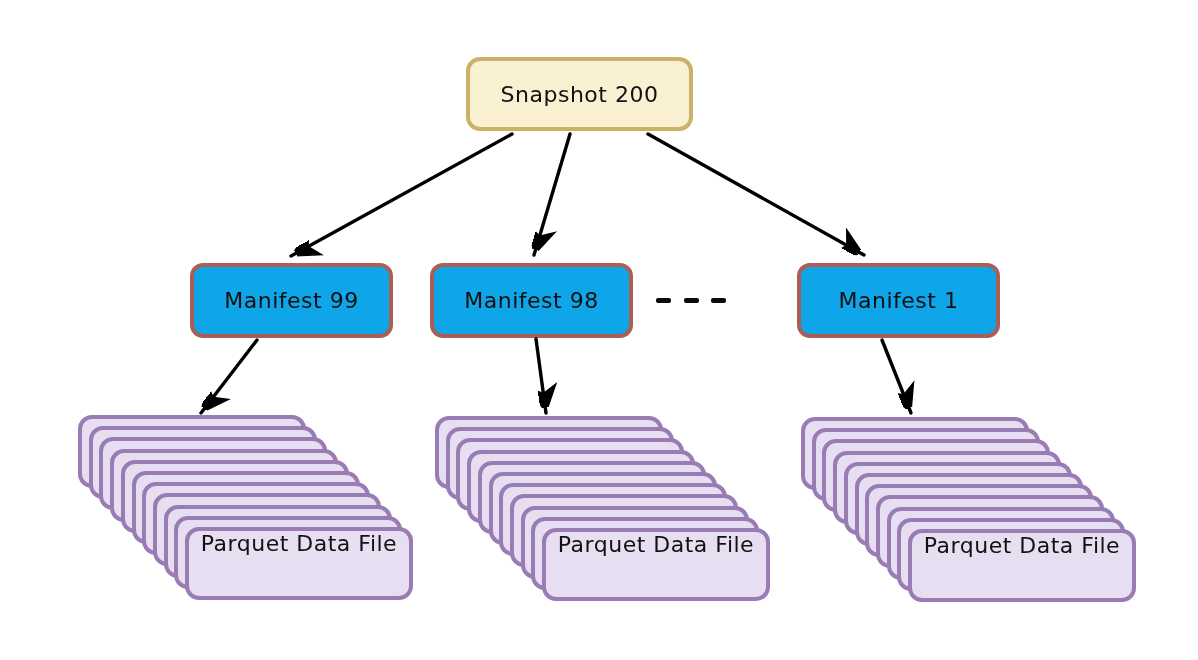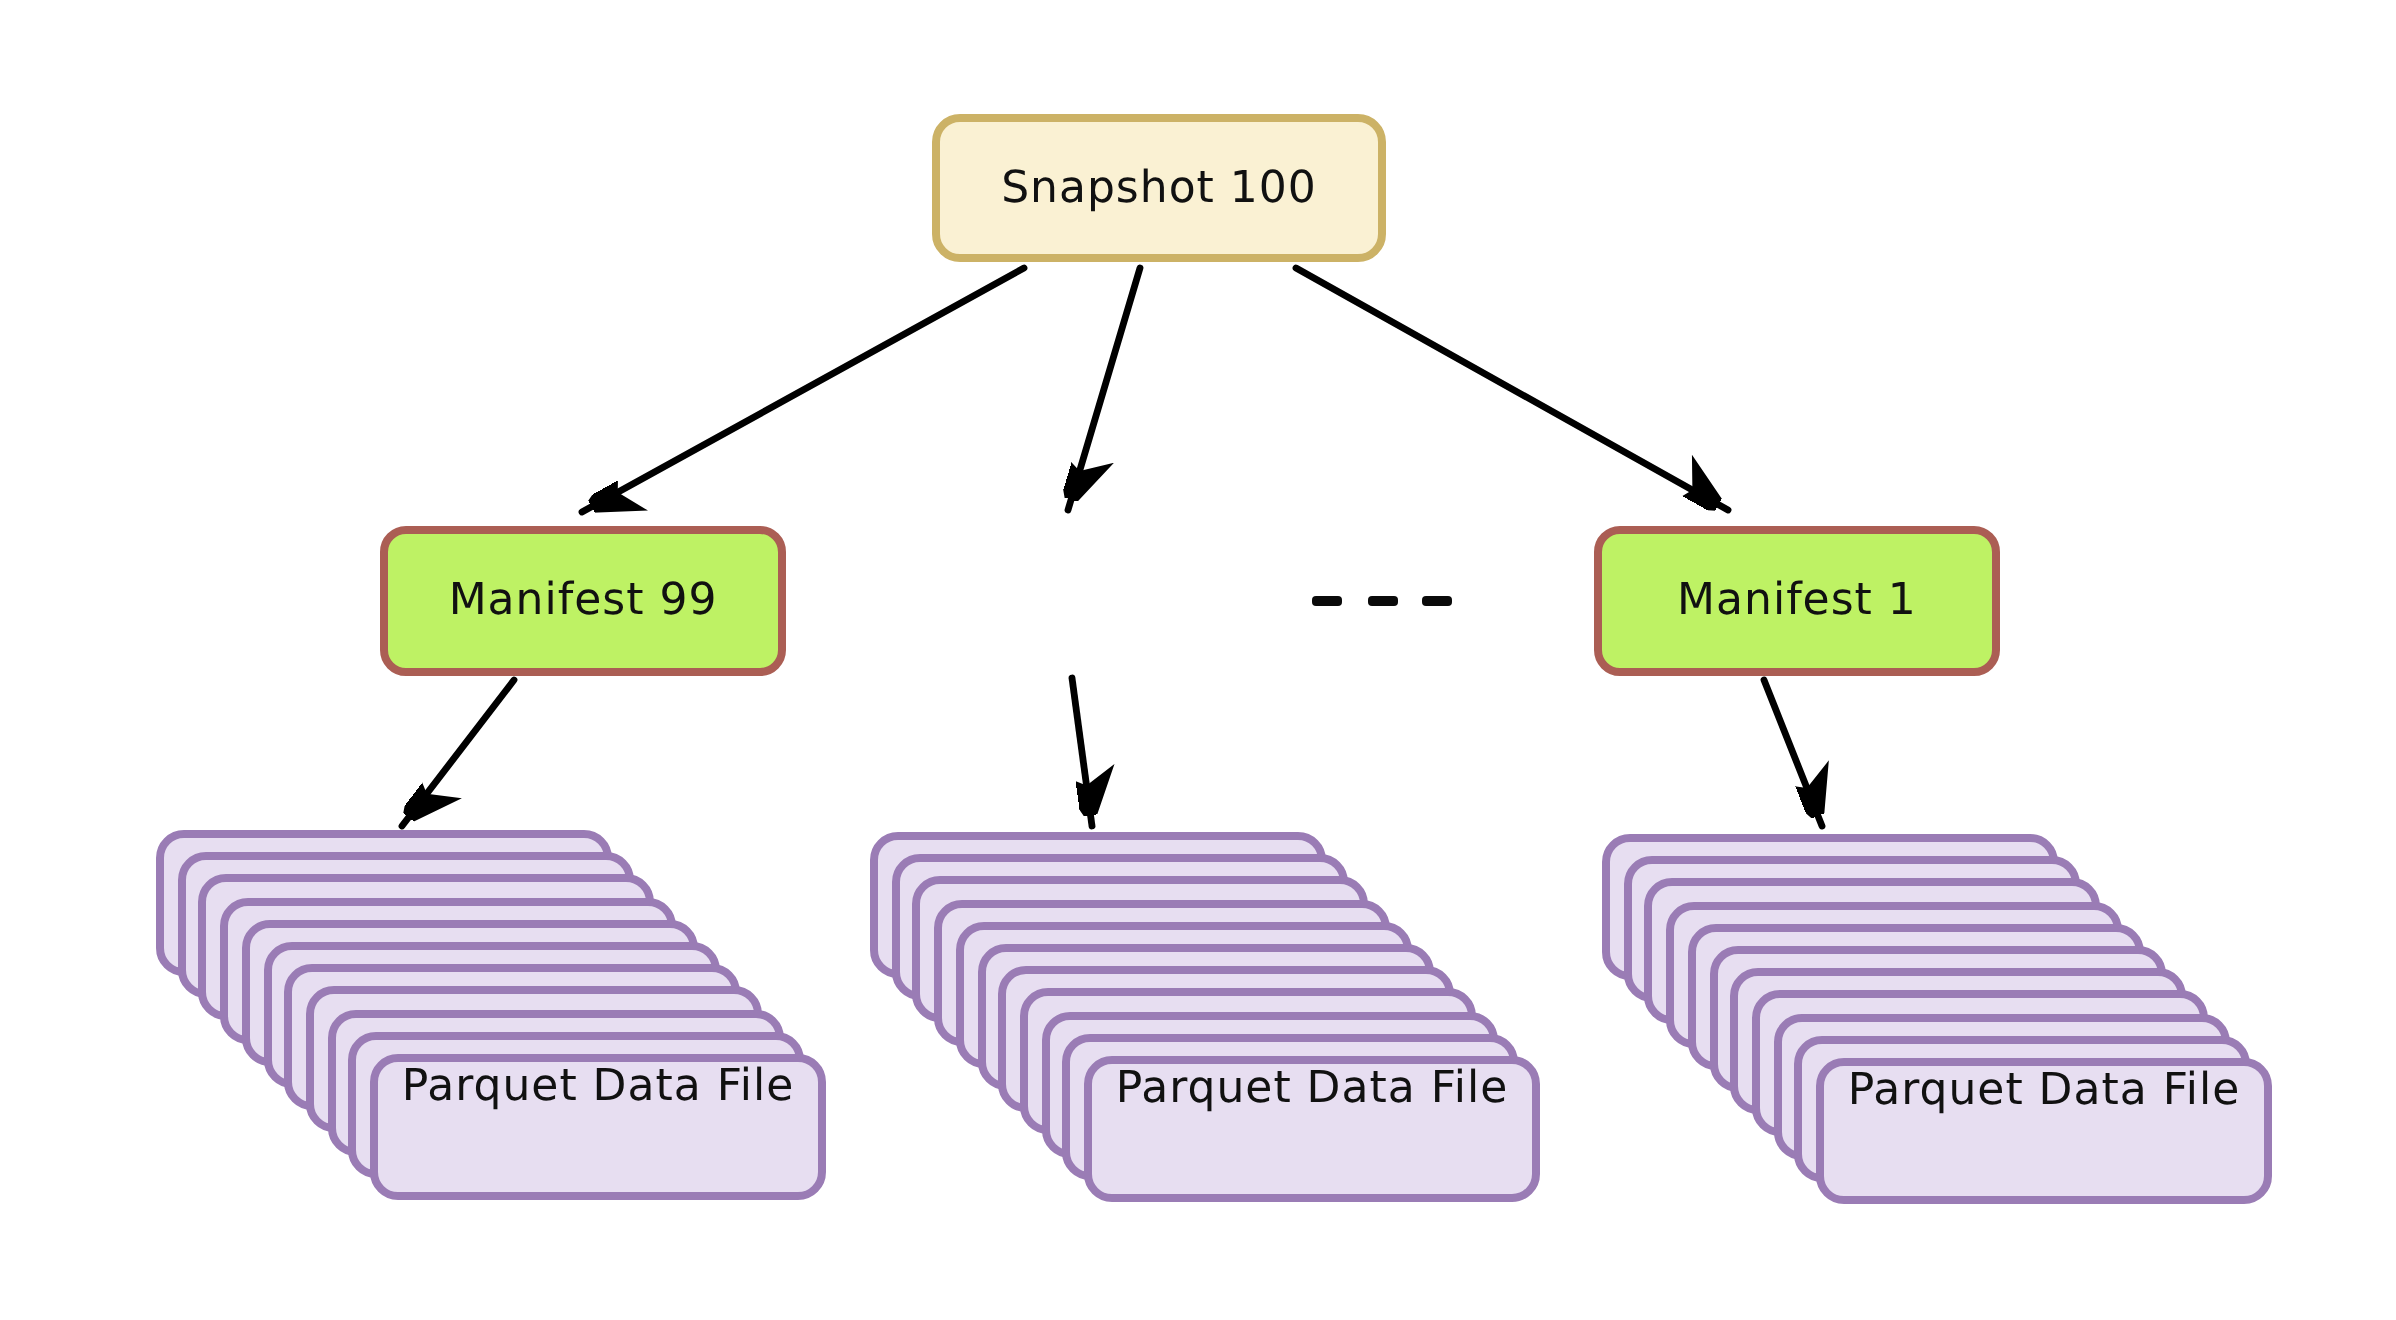--- a/index.html
+++ b/index.html
@@ -22,21 +22,21 @@
     letter-spacing:0.5px;
   }
   .snapshot{
     left:466px;top:57px;width:227px;height:74px;
     background:#faf1d3;
     border:4px solid #ccb266;
     border-radius:14px;
   }
   .manifest{
     width:203px;height:75px;top:263px;
-    background:#bef264;
+    background:#0ea5e9;
     border:4px solid #ab5e54;
     border-radius:13px;
   }
   .manifest.m99{left:190px;}
   .manifest.m98{left:430px;}
   .manifest.m1{left:763px;margin-left:34px;}
   .ellipsis{
     position:absolute;left:656px;top:297px;
     width:70px;height:7px;
     display:flex;justify-content:space-between;align-items:center;
@@ -72,25 +72,28 @@
     stroke-width:3.4;
     stroke-linecap:round;
   }
 </style>
 </head>
 <body>
 
 <div class="canvas">
 
   <div class="node snapshot">
-    <span>Snapshot 100</span>
+    <span>Snapshot 200</span>
   </div>
 
   <div class="node manifest m99">
     <span>Manifest 99</span>
+  </div>
+  <div class="node manifest m98">
+    <span>Manifest 98</span>
   </div>
   <div class="node manifest m1">
     <span>Manifest 1</span>
   </div>
 
   <div class="ellipsis" aria-label="- - -">
     <span class="dash"></span>
     <span class="dash"></span>
     <span class="dash"></span>
   </div>

